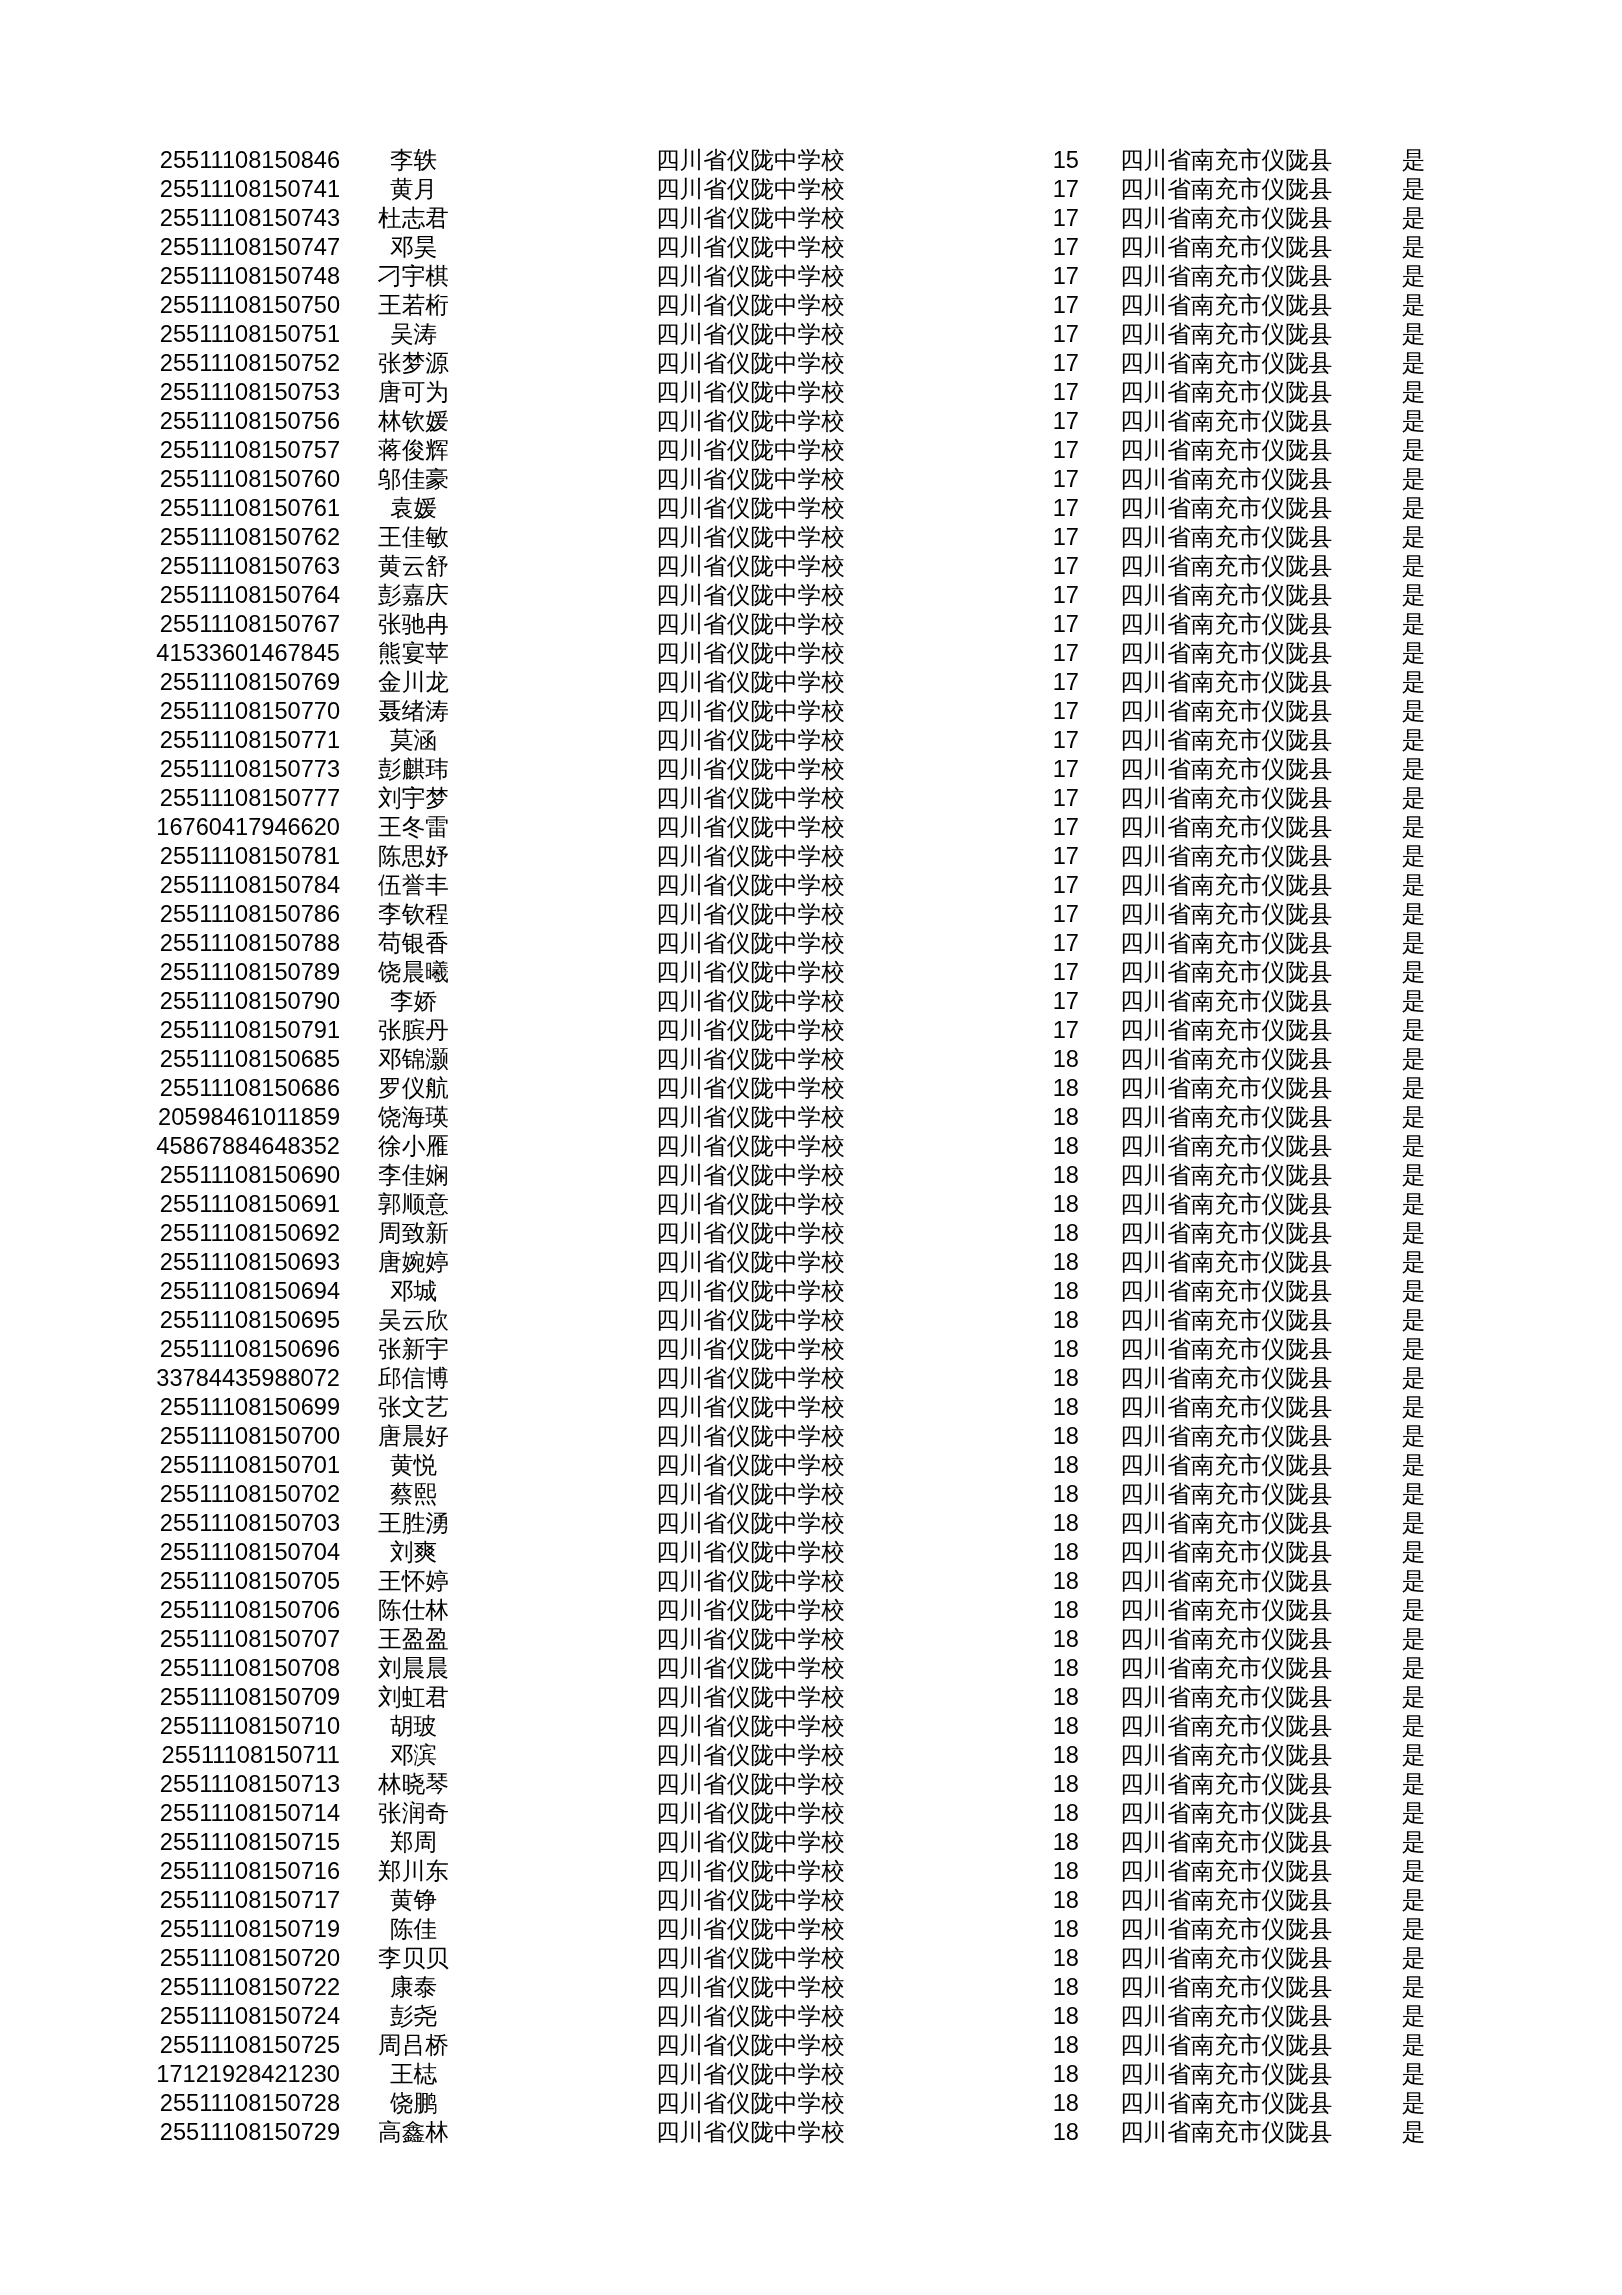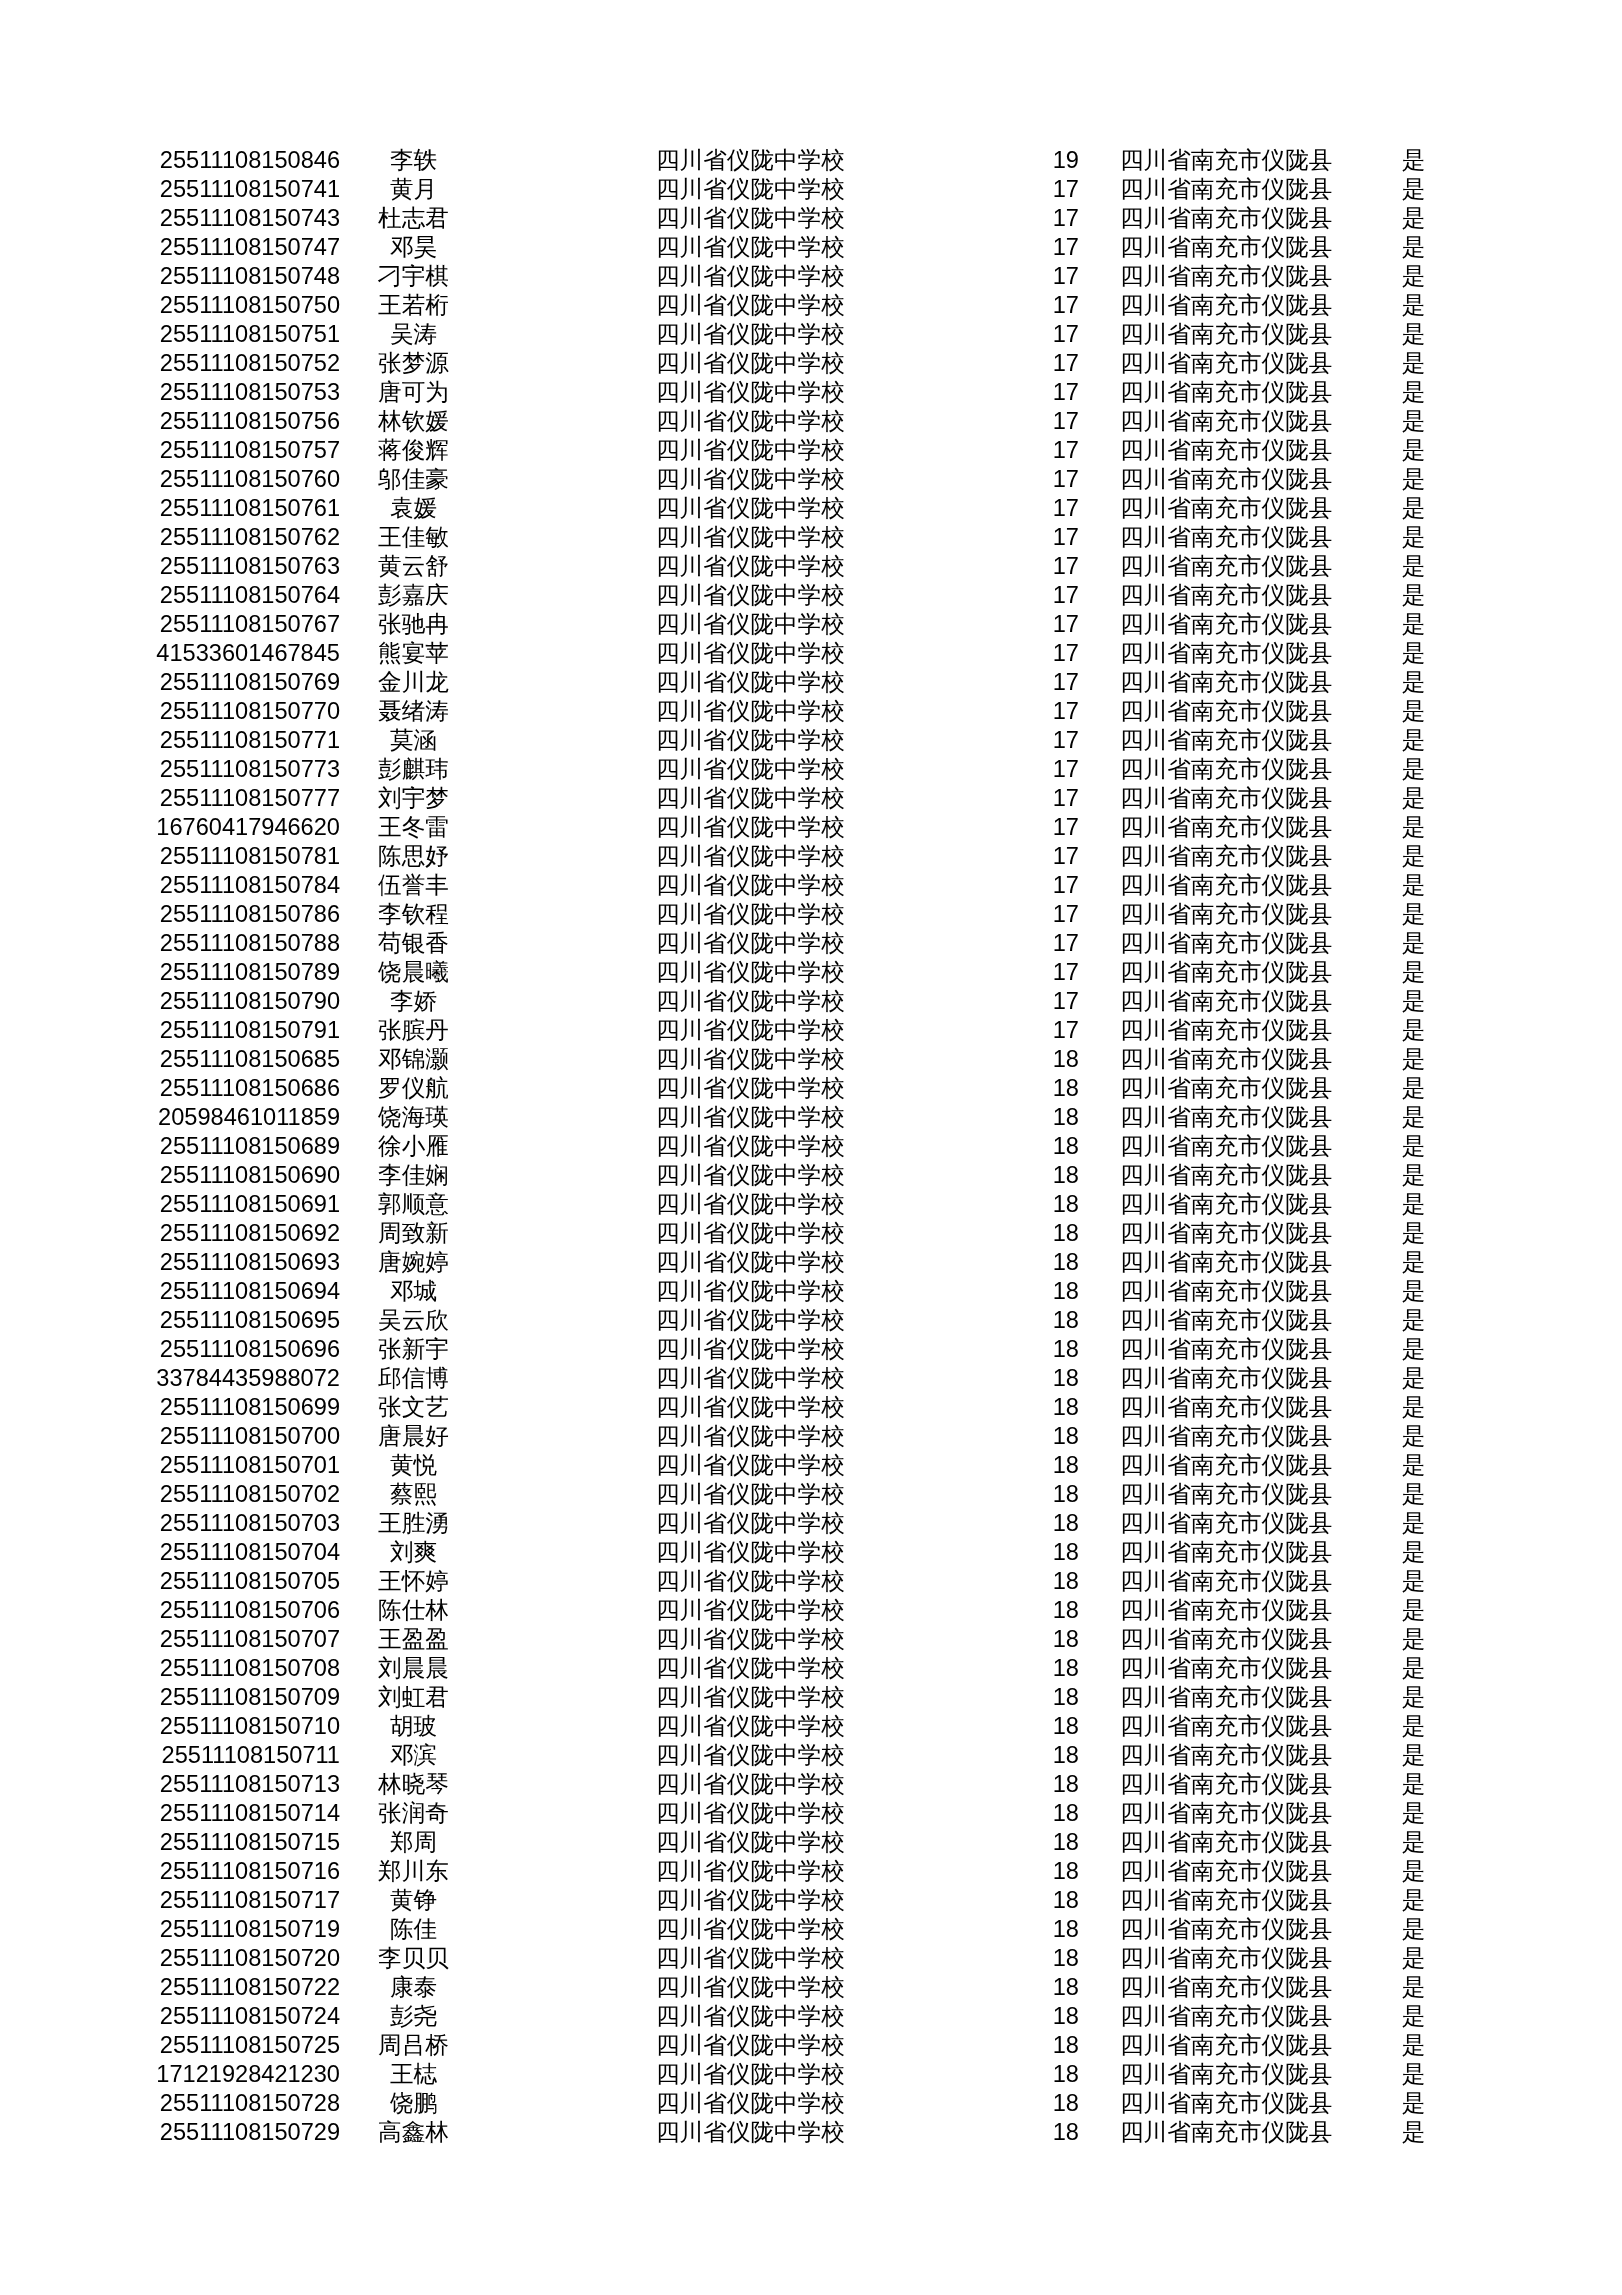--- a/index.html
+++ b/index.html
@@ -40,21 +40,21 @@
 </style>
 </head>
 <body>
 
 <div id="page">
   <div id="roster">
       <div class="row">
         <div class="cell c-id">25511108150846</div>
         <div class="cell c-name">李轶</div>
         <div class="cell c-school">四川省仪陇中学校</div>
-        <div class="cell c-age">19</div>
+        <div class="cell c-age">15</div>
         <div class="cell c-region">四川省南充市仪陇县</div>
         <div class="cell c-flag">是</div>
       </div>
       <div class="row">
         <div class="cell c-id">25511108150741</div>
         <div class="cell c-name">黄月</div>
         <div class="cell c-school">四川省仪陇中学校</div>
         <div class="cell c-age">17</div>
         <div class="cell c-region">四川省南充市仪陇县</div>
         <div class="cell c-flag">是</div>
@@ -309,21 +309,21 @@
       </div>
       <div class="row">
         <div class="cell c-id">20598461011859</div>
         <div class="cell c-name">饶海瑛</div>
         <div class="cell c-school">四川省仪陇中学校</div>
         <div class="cell c-age">18</div>
         <div class="cell c-region">四川省南充市仪陇县</div>
         <div class="cell c-flag">是</div>
       </div>
       <div class="row">
-        <div class="cell c-id">25511108150689</div>
+        <div class="cell c-id">45867884648352</div>
         <div class="cell c-name">徐小雁</div>
         <div class="cell c-school">四川省仪陇中学校</div>
         <div class="cell c-age">18</div>
         <div class="cell c-region">四川省南充市仪陇县</div>
         <div class="cell c-flag">是</div>
       </div>
       <div class="row">
         <div class="cell c-id">25511108150690</div>
         <div class="cell c-name">李佳娴</div>
         <div class="cell c-school">四川省仪陇中学校</div>

